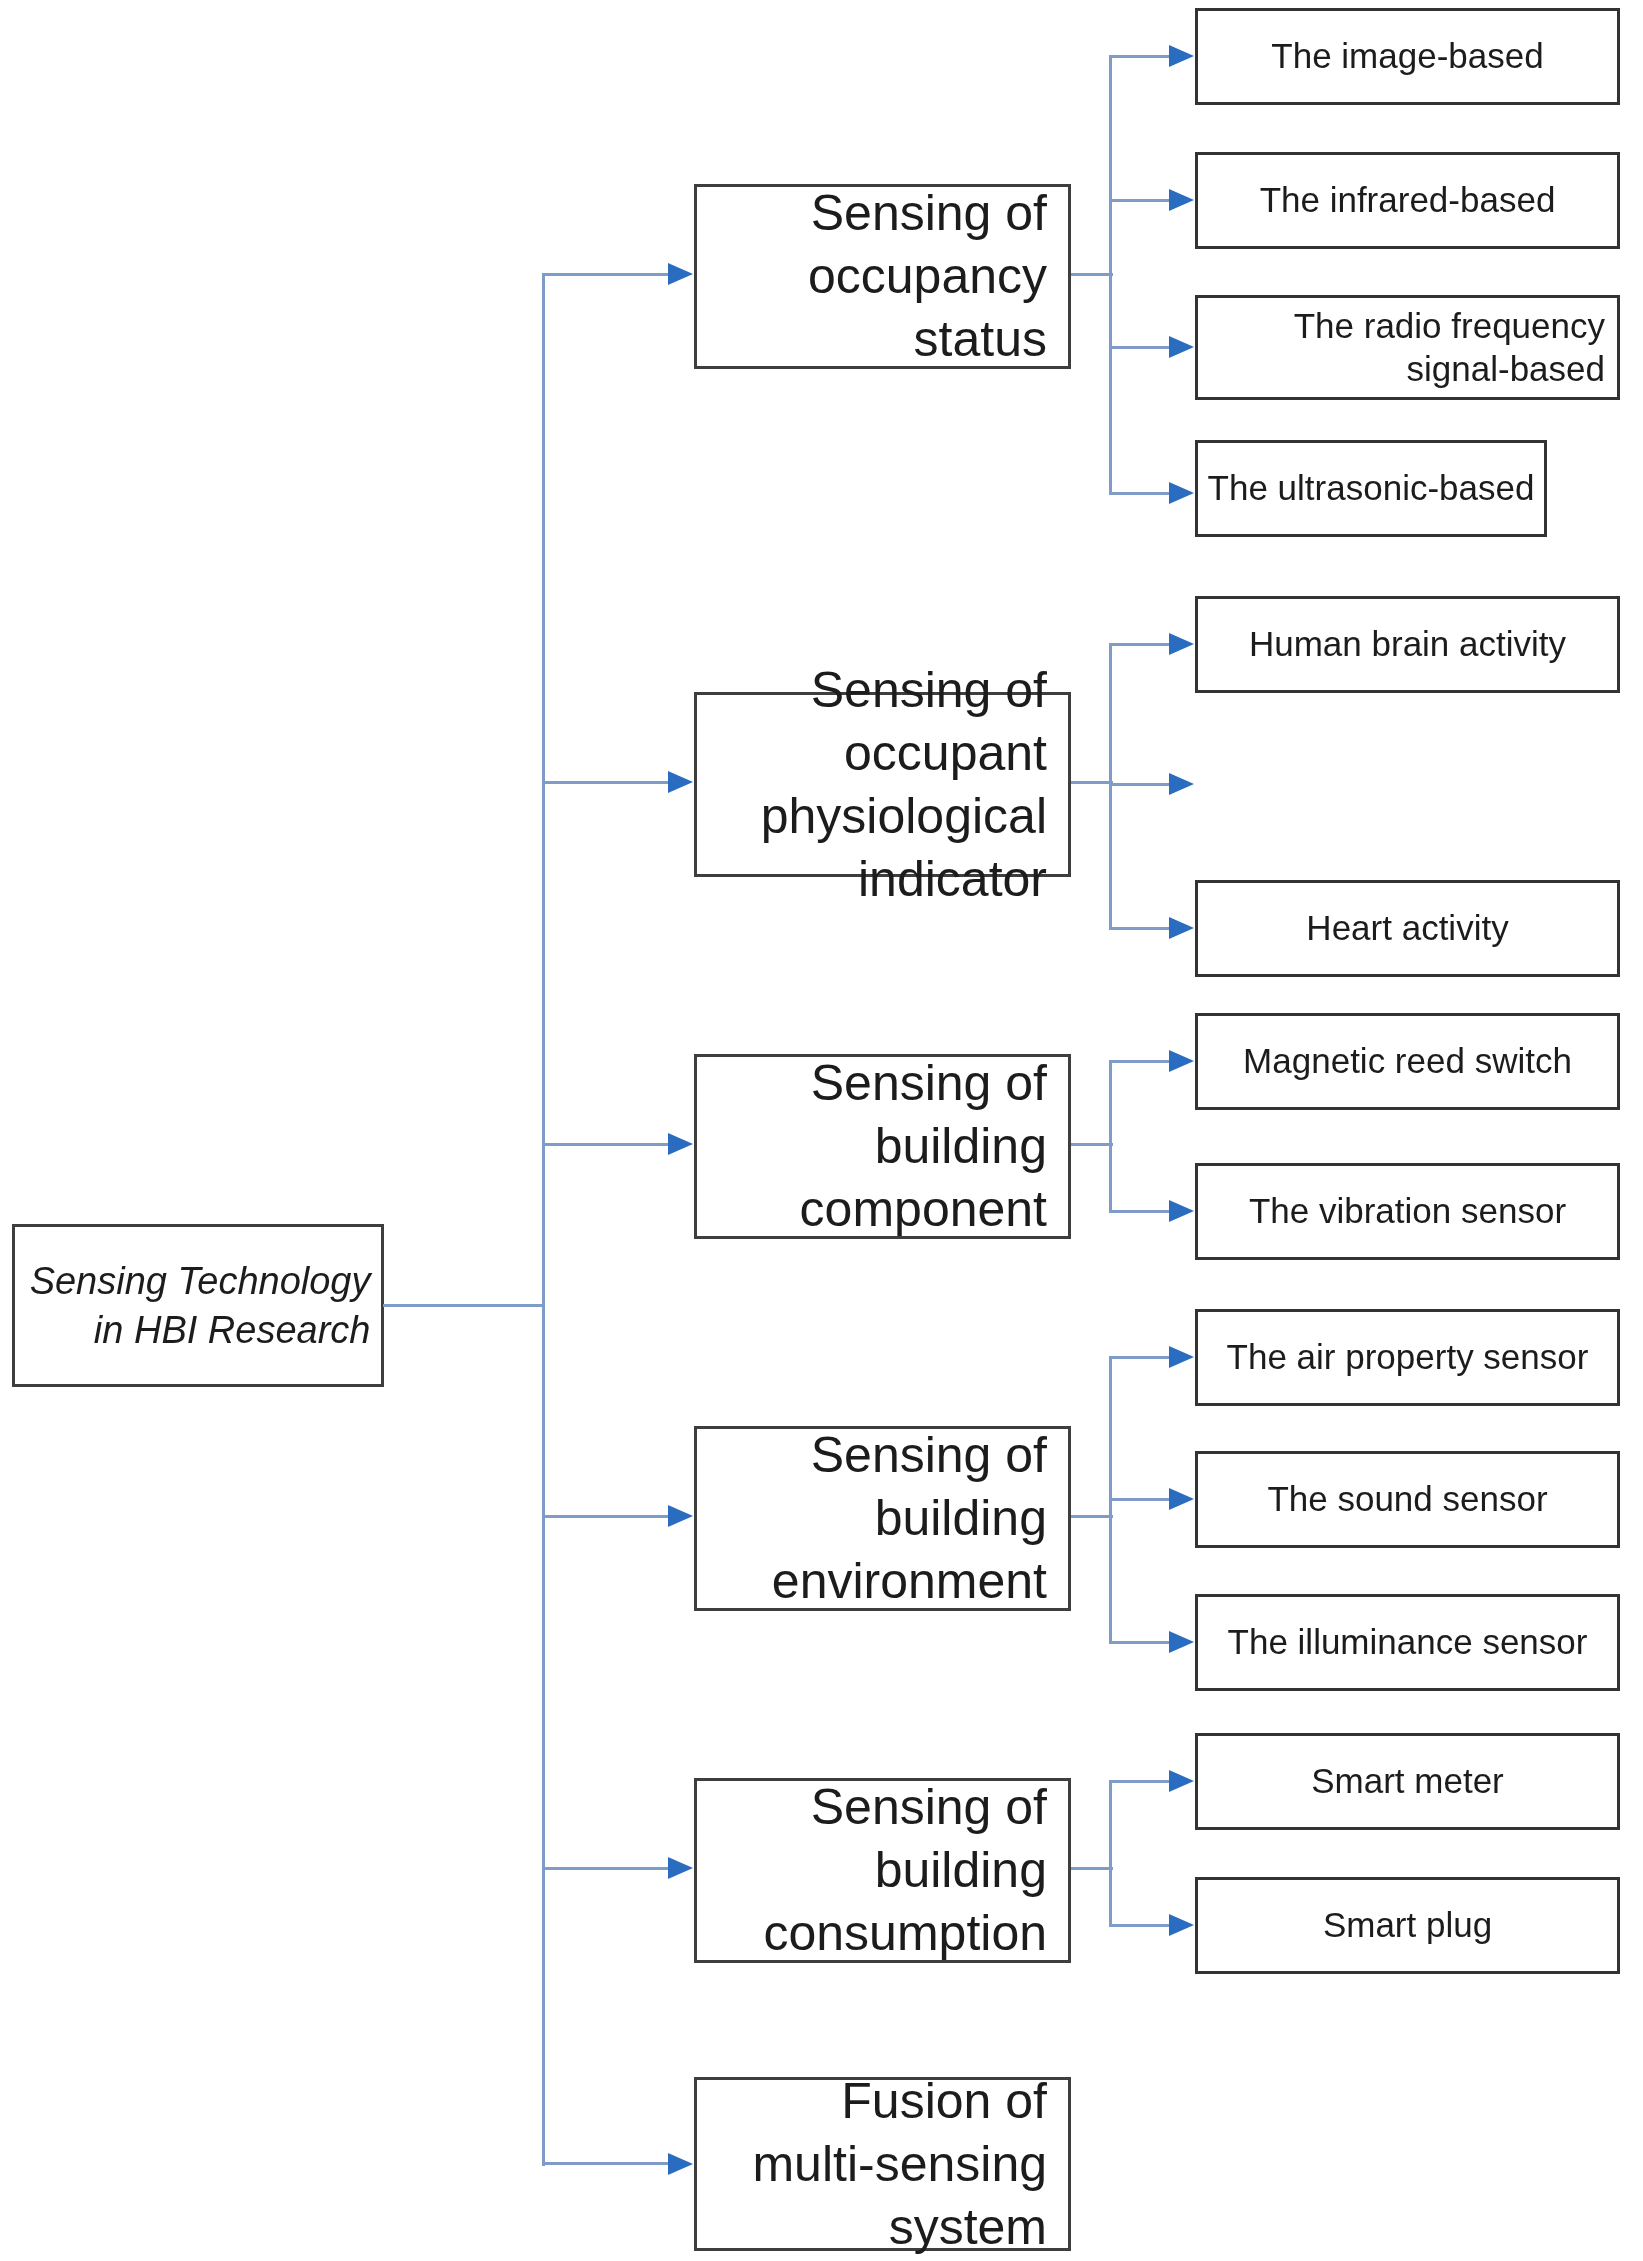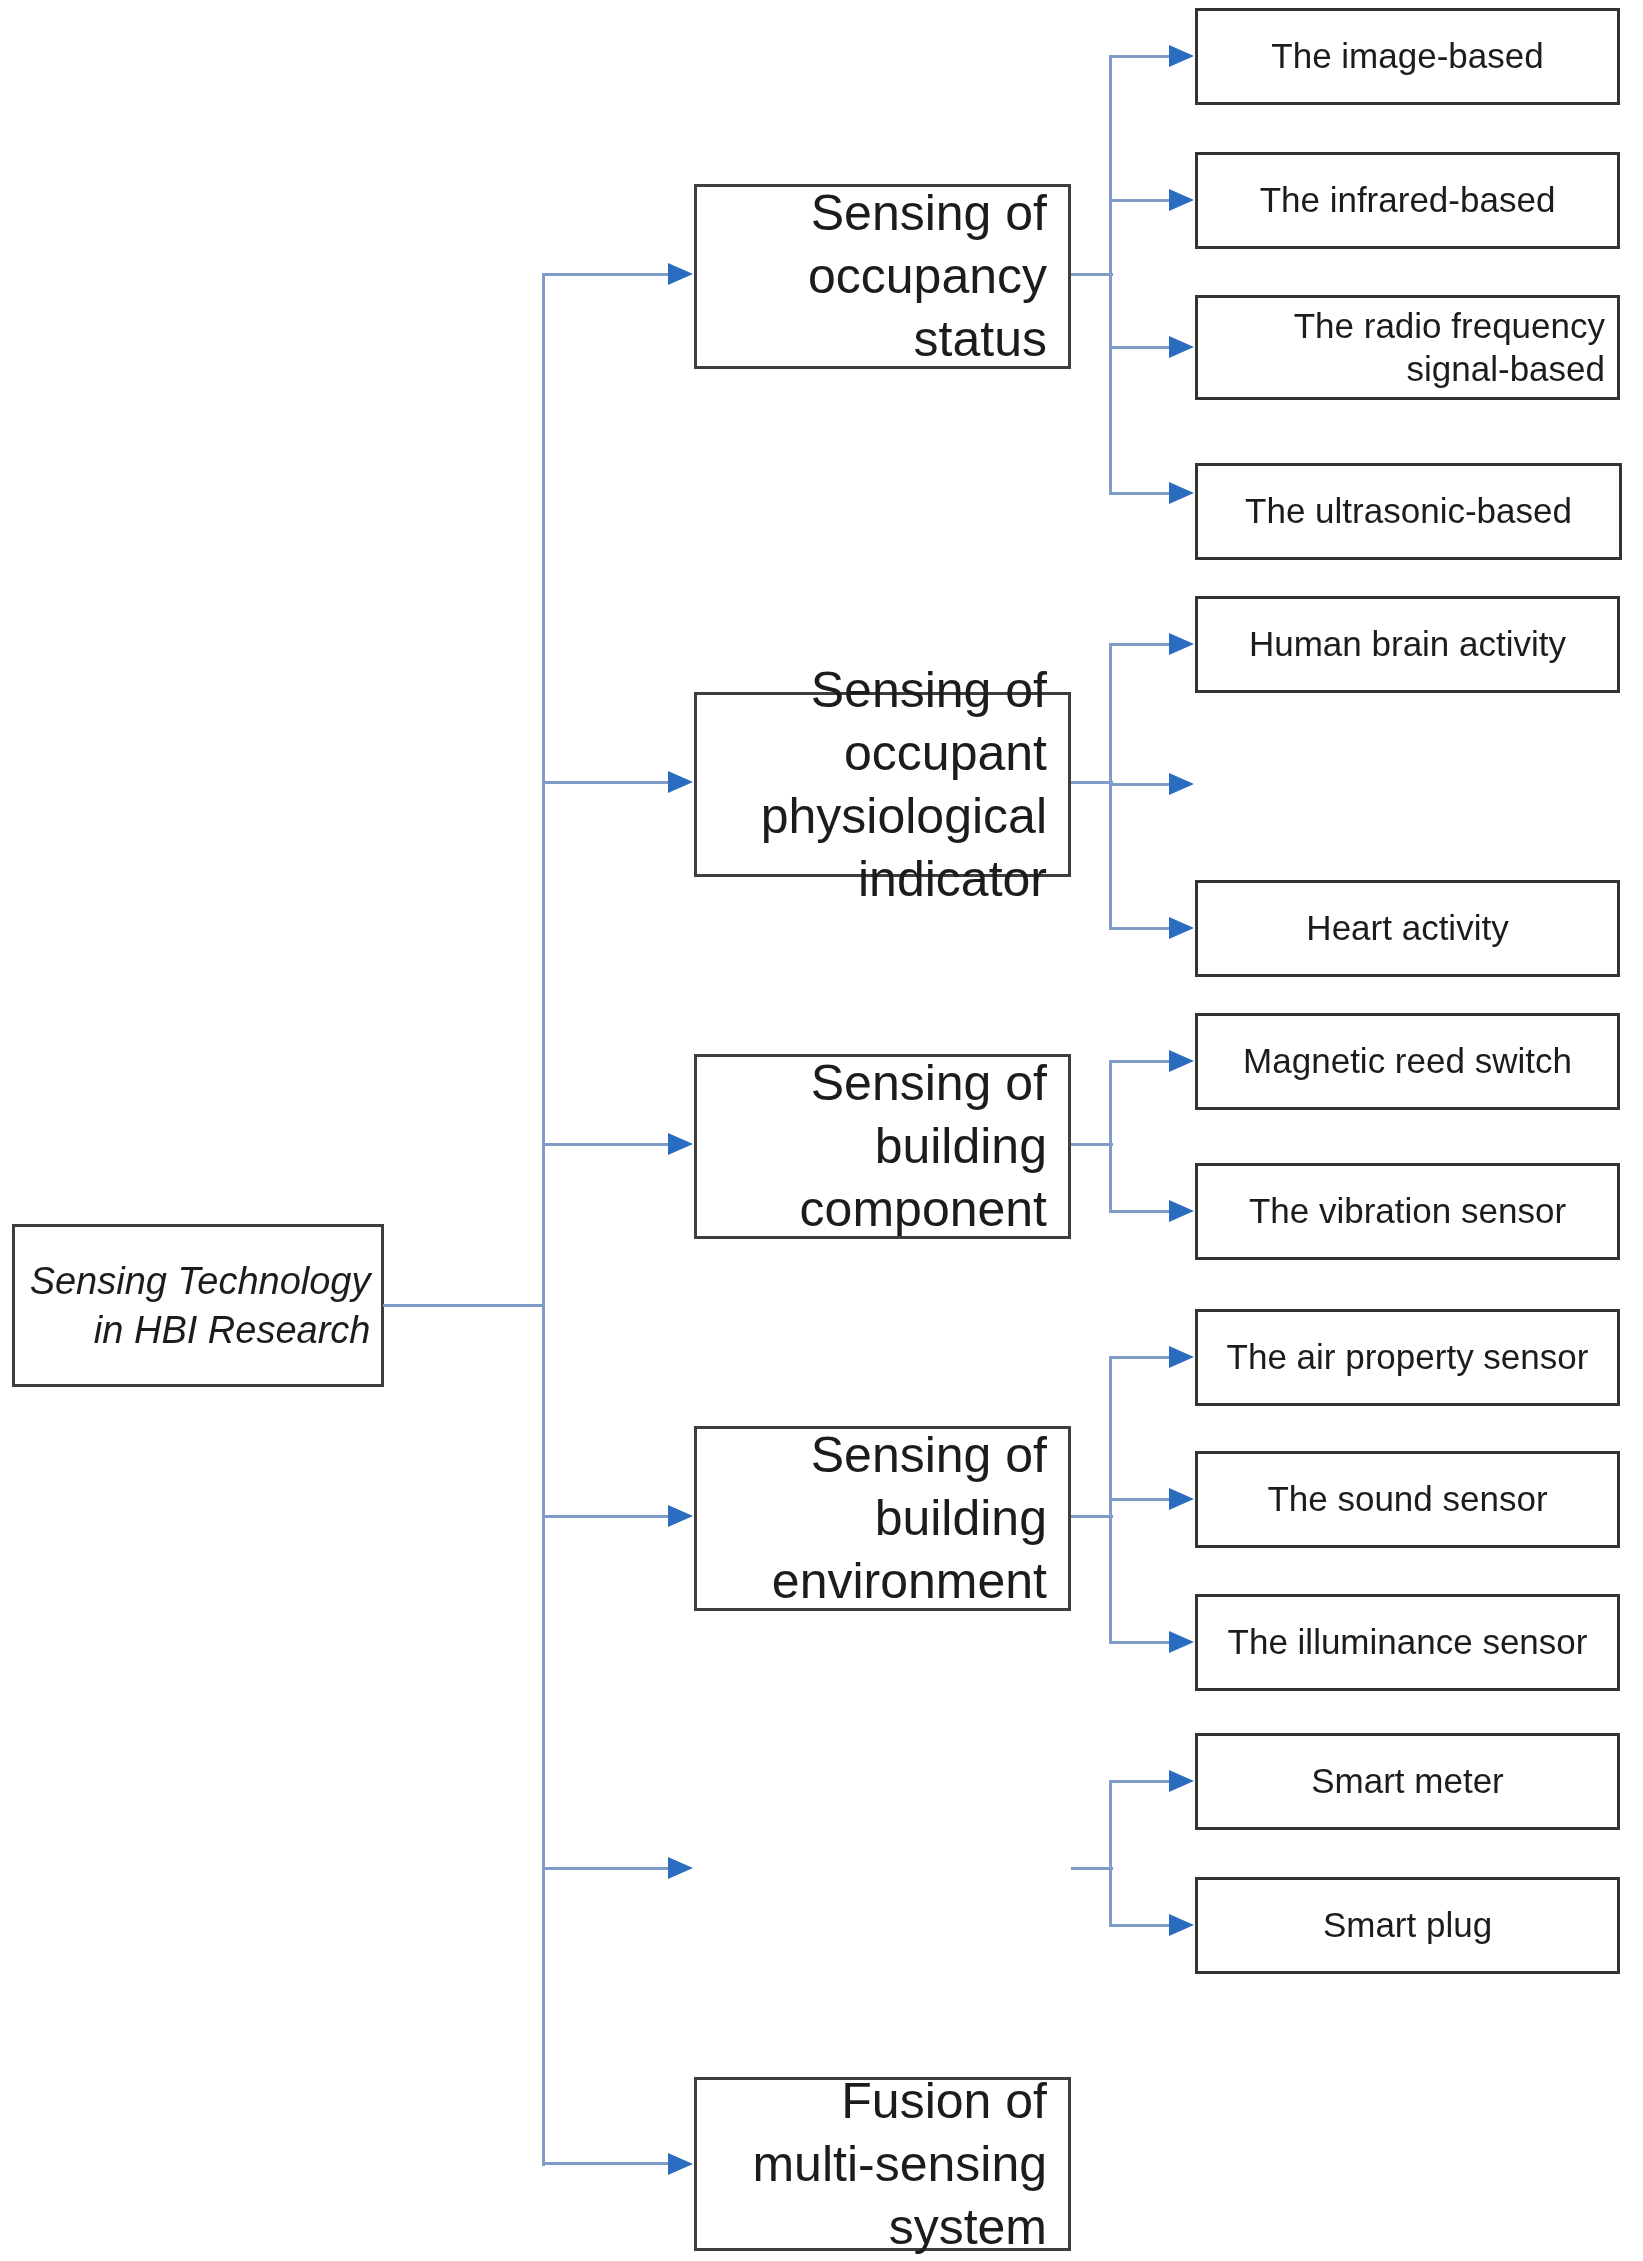--- a/index.html
+++ b/index.html
@@ -50,34 +50,37 @@
   </div>
   <div class="box group-box" style="left:694px;top:692px;width:377px;height:185px">
     <span class="lbl">Sensing of occupant physiological indicator</span>
   </div>
   <div class="box group-box" style="left:694px;top:1054px;width:377px;height:185px">
     <span class="lbl">Sensing of building component</span>
   </div>
   <div class="box group-box" style="left:694px;top:1426px;width:377px;height:185px">
     <span class="lbl">Sensing of building environment</span>
   </div>
+  <div class="box group-box" style="left:694px;top:1778px;width:377px;height:185px">
+    <span class="lbl">Sensing of building consumption</span>
+  </div>
   <div class="box group-box" style="left:694px;top:2077px;width:377px;height:174px">
     <span class="lbl">Fusion of multi-sensing system</span>
   </div>
 
   <div class="box leaf-box" style="left:1195px;top:8.2px;width:425px;height:97px">
     <span class="lbl">The image-based</span>
   </div>
   <div class="box leaf-box" style="left:1195px;top:152px;width:425px;height:97px">
     <span class="lbl">The infrared-based</span>
   </div>
   <div class="box leaf-box" style="left:1195px;top:295px;width:425px;height:105px">
     <span class="lbl">The radio frequency signal-based</span>
   </div>
-  <div class="box leaf-box" style="left:1195px;top:463px;width:427px;height:97px">
+  <div class="box leaf-box" style="left:1195px;top:440px;width:352px;height:97px">
     <span class="lbl">The ultrasonic-based</span>
   </div>
 
   <div class="box leaf-box" style="left:1195px;top:596px;width:425px;height:97px">
     <span class="lbl">Human brain activity</span>
   </div>
   <div class="box leaf-box" style="left:1195px;top:880px;width:425px;height:97px">
     <span class="lbl">Heart activity</span>
   </div>
 

